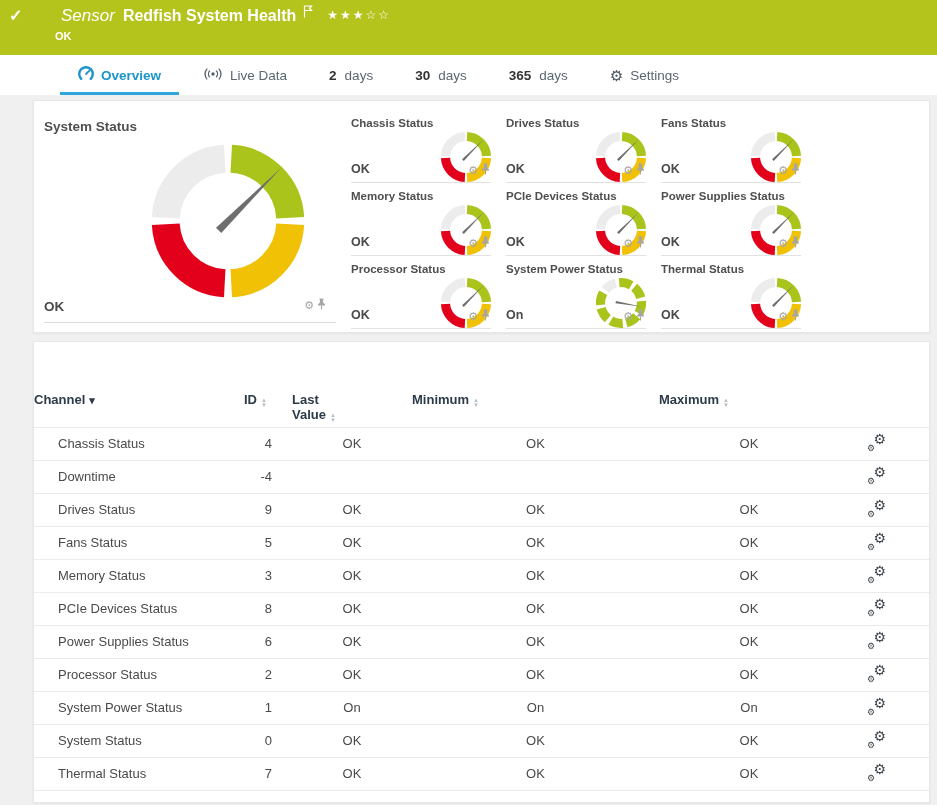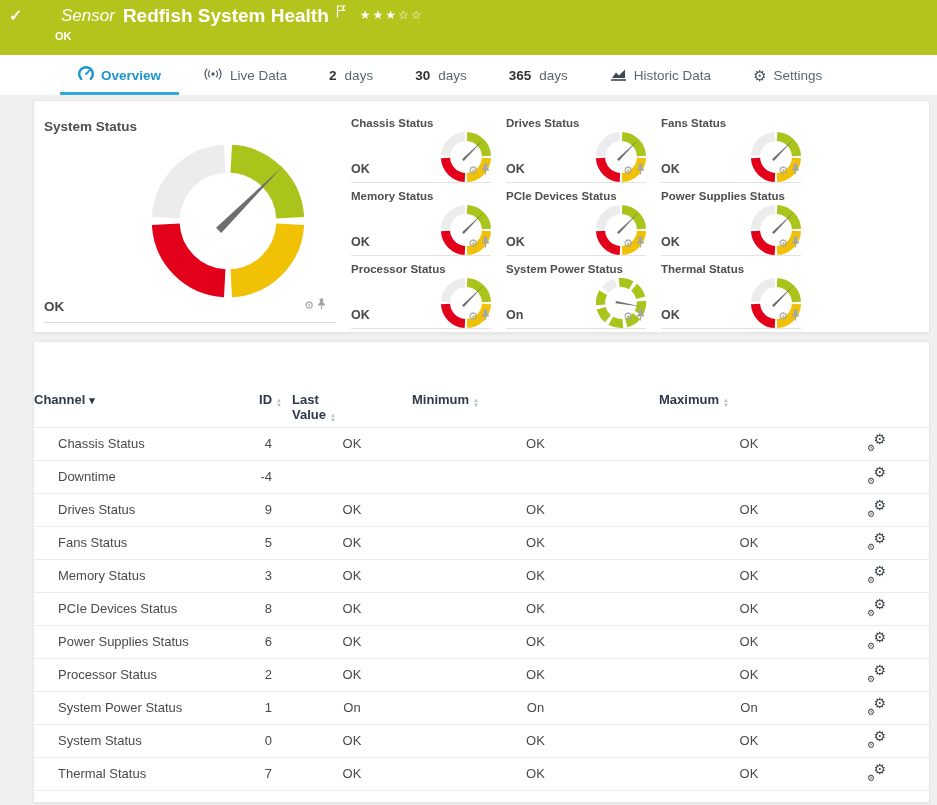--- a/index.html
+++ b/index.html
@@ -4,21 +4,21 @@
 <style>
   * { margin:0; padding:0; box-sizing:border-box; }
   html,body { width:937px; height:805px; overflow:hidden;
     font-family:"Liberation Sans", sans-serif; background:#fff; }
 
   
   .banner { height:55px; background:#b5c31d; position:relative; color:#fff; }
   .banner .check { position:absolute; left:9px; top:6px; font-size:16px; font-weight:bold; }
   .banner .trow { position:absolute; left:33px; top:4px; display:flex; align-items:center; }
   .banner .kind { font-style:italic; font-size:17px; margin-right:8px;margin-left:28px; }
-  .banner .title { font-size:19px; font-weight:bold; }
+  .banner .title { font-size:16px; font-weight:bold; }
   .banner .flag { margin:0 0 6px 7px; }
   .banner .stars { font-size:12px; letter-spacing:2px; margin-left:14px; margin-bottom:3px; }
   .banner .status { position:absolute; left:55px; top:30px; font-size:11px; font-weight:bold; }
 
   
   .tabs { height:40px; background:#fff; display:flex; align-items:stretch; padding-left:57px; }
   .tab { display:flex; align-items:center; gap:7px; padding:12px 21px; position:relative;
          color:#5b6770; font-size:13.5px; cursor:pointer; white-space:nowrap; }
   .tab.active { color:#1b95cc; font-weight:bold; }
   .tab.active::after { content:""; position:absolute; left:3px; right:3px; bottom:0;
@@ -51,21 +51,21 @@
   .gear-s { font-size:11px; line-height:1; }
   .g svg { width:100%; height:100%; display:block; }
 
   
   .card2 { margin-top:8px; height:462px; padding:40px 0 0 0; overflow:hidden; }
   table { width:100%; border-collapse:collapse; table-layout:fixed; }
   col.c1{width:210px} col.c2{width:48px} col.c3{width:120px}
   col.c4{width:247px} col.c5{width:180px} col.c6{width:90px}
   th { font-size:13px; color:#2d3a49; font-weight:bold; vertical-align:top;
        padding-top:10px; height:45px; }
-  th.a-l{text-align:left} th.a-r{text-align:right} th.a-c{text-align:left}
+  th.a-l{text-align:left} th.a-r{text-align:left} th.a-c{text-align:left}
   th.pl{} th.pr{padding-right:10px}
   td { font-size:13px; color:#4a4a4a; height:33px; border-top:1px solid #ebebeb; }
   td.c-channel{padding-left:24px}
   td.c-id{text-align:right;padding-right:20px}
   td.c-last,td.c-min,td.c-max{text-align:center}
   td.c-act{padding-left:28px}
   tr:last-child td{border-bottom:1px solid #ebebeb}
   .sort { display:inline-flex; flex-direction:column; font-size:6px; line-height:5px;
           color:#b7bec4; margin-left:4px; vertical-align:2px; }
   .sort-active { font-size:11px; color:#2d3a49; margin-left:4px; }
@@ -108,27 +108,20 @@
     <b class="num">2</b>
     <span>days</span>
   </div>
   <div class="tab">
     <b class="num">30</b>
     <span>days</span>
   </div>
   <div class="tab">
     <b class="num">365</b>
     <span>days</span>
-  </div>
-  <div class="tab">
-    <span><svg width="17" height="14" viewBox="0 0 17 14">
-          <path d="M1 13 H16" stroke="#3e4750" stroke-width="1.6"></path>
-          <path d="M2 11 L6 5.5 L9 8.5 L15 2.5 V11 Z" fill="#3e4750"></path>
-        </svg></span>
-    <span>Historic Data</span>
   </div>
   <div class="tab">
     <span class="gear-glyph">⚙</span>
     <span>Settings</span>
   </div>
 </div>
 
 <div class="content">
 
   <div class="card card1">

